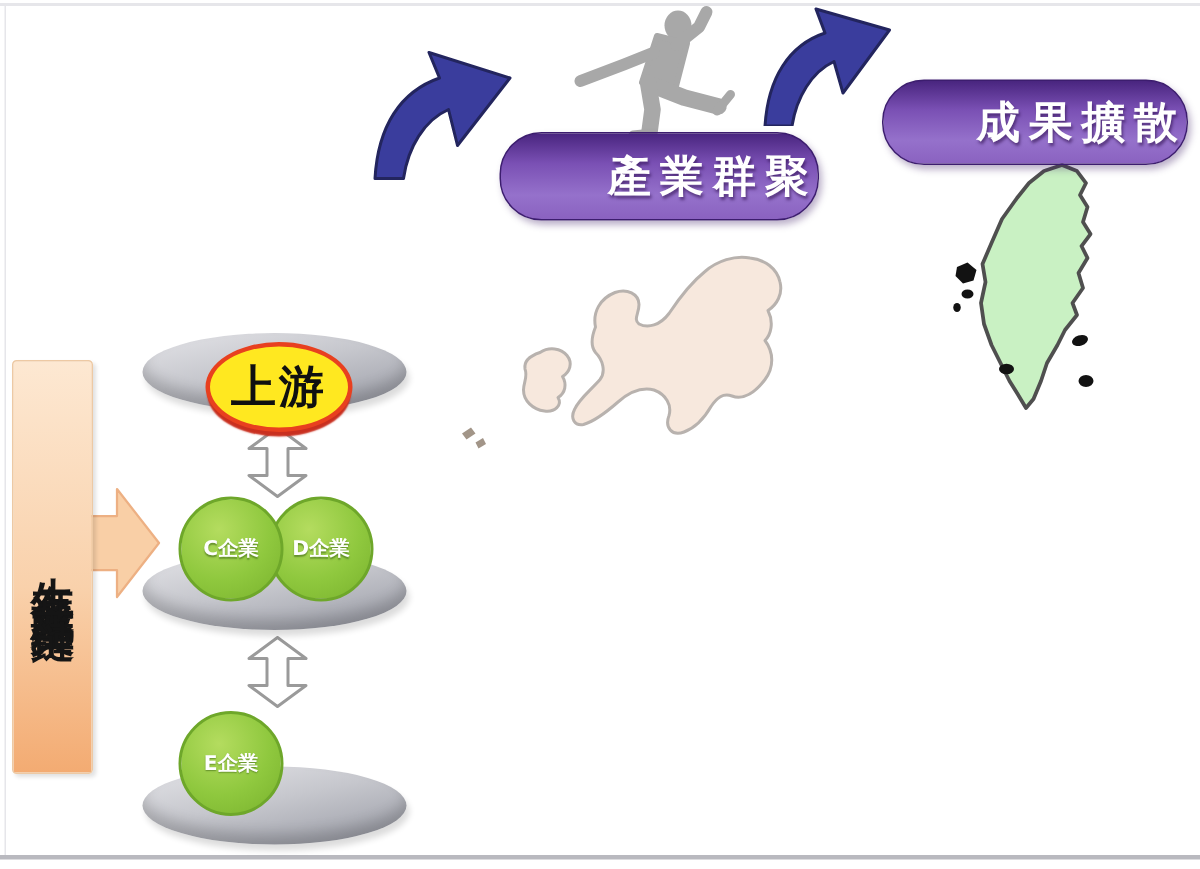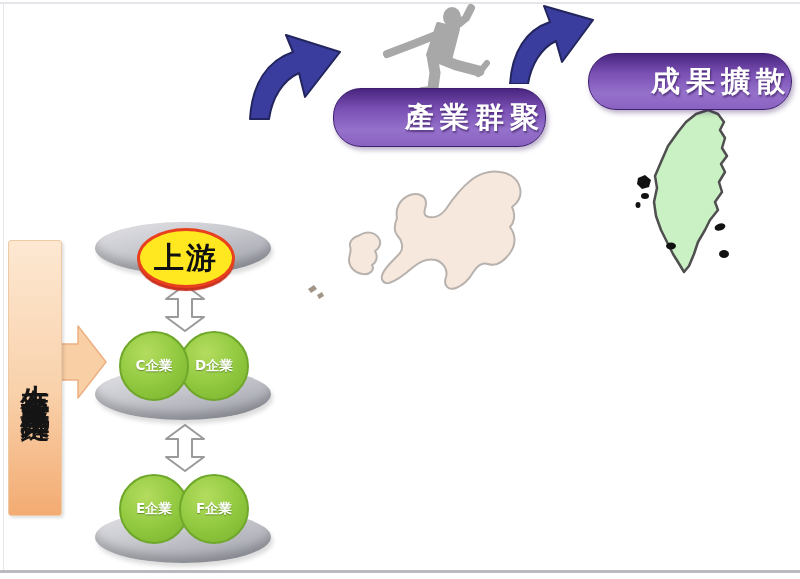--- a/index.html
+++ b/index.html
@@ -147,18 +147,15 @@
 
   <svg class="svg-abs" style="left:163px;top:424px;" width="44" height="48" viewBox="0 0 44 48">
     <path d="M22 1 L41 15 L29 15 L29 33 L41 33 L22 47 L3 33 L15 33 L15 15 L3 15 Z" fill="#ffffff" stroke="#9a9a9a" stroke-width="2" stroke-linejoin="round"></path>
   </svg>
 
   <div class="cluster cluster3">
     <div class="platter"></div>
     <div class="bubble bubble-l">
       <span>E企業</span>
     </div>
-    <div class="bubble bubble-r">
-      <span>F企業</span>
-    </div>
   </div>
 
 </div>
 
 </body></html>

